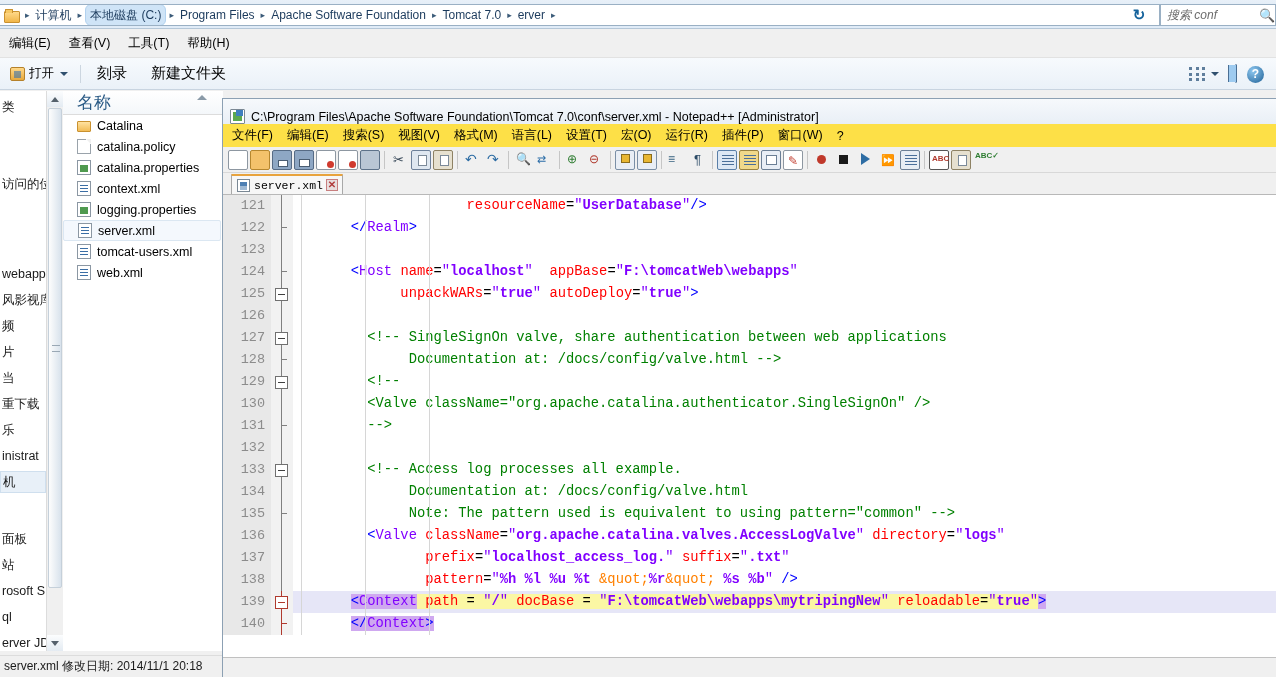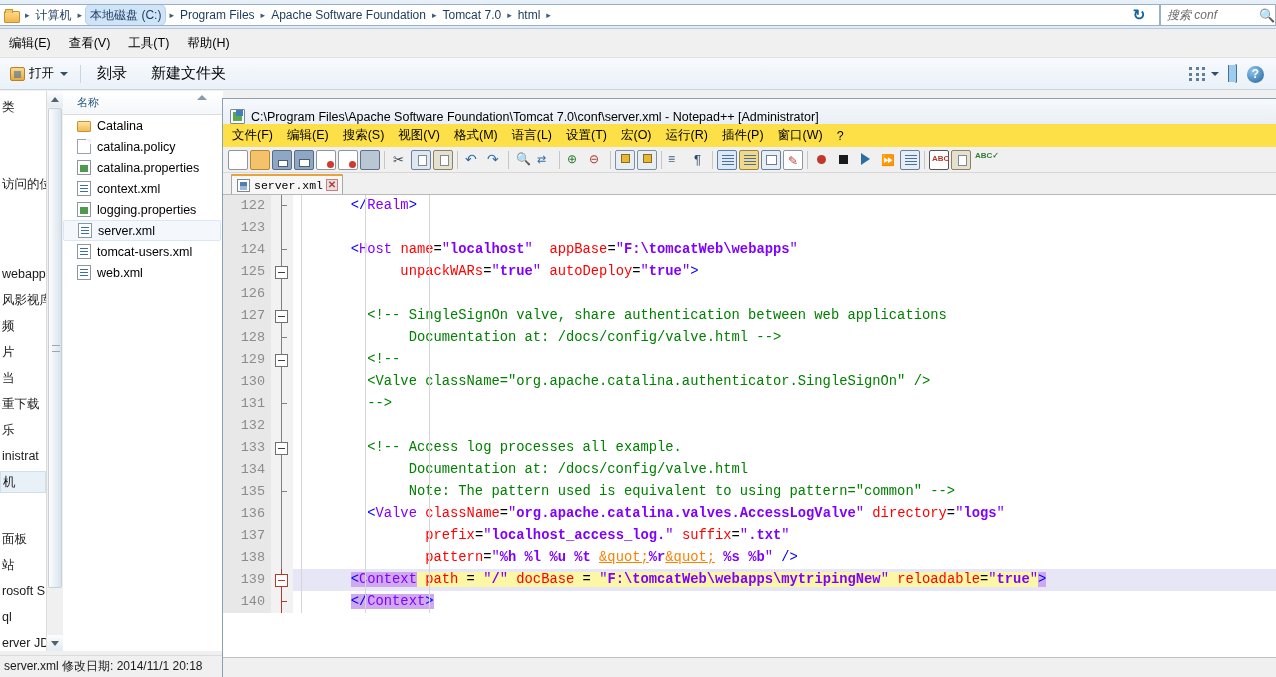--- a/index.html
+++ b/index.html
@@ -101,21 +101,21 @@
   .nav-sb-thumb{position:absolute;left:1px;top:17px;width:14px;height:480px;background:linear-gradient(to right,#fdfdfd,#d8e2ec);border:1px solid #c5d0da;border-radius:2px;}
   .nav-sb-grip{position:absolute;left:3px;top:236px;width:8px;height:7px;border-top:1px solid #9aa8b5;border-bottom:1px solid #9aa8b5;}
   .sb-arrow{width:0;height:0;border-left:4px solid transparent;border-right:4px solid transparent;}
   .sb-arrow.up{border-bottom:5px solid #55616c;}
   .sb-arrow.dn{border-top:5px solid #55616c;}
 
   
   .file-pane{position:absolute;left:63px;top:91px;width:160px;height:560px;background:#fff;}
   .file-header{height:24px;border-bottom:1px solid #dcdcdc;display:flex;align-items:center;padding-left:14px;
     background:linear-gradient(to bottom,#ffffff,#f4f7fa);}
-  .file-header span{font-size:11px;color:#2a5a85;}
+  .file-header span{font-size:17px;color:#2a5a85;}
   .file-row{height:21px;display:flex;align-items:center;padding-left:14px;}
   .file-row.sel{background:#f4f8fd;border:1px solid #dbe7f2;border-radius:2px;margin-right:2px;}
   .file-row .lbl{font-size:12.5px;color:#000;white-space:nowrap;}
   .fico{width:14px;height:15px;margin-right:6px;position:relative;flex:0 0 auto;}
   .fico.folder{background:linear-gradient(to bottom,#ffe2a0,#f2bc56);border:1px solid #c9912f;border-radius:1px;height:11px;margin-top:1px;}
   .fico.doc{background:#fff;border:1px solid #9aa3ab;}
   .fico.doc:after{content:"";position:absolute;right:-1px;top:-1px;border-width:0 5px 5px 0;border-style:solid;border-color:#fff #f0f0f0;}
   .fico.xml{background:#fff;border:1px solid #8b97a3;}
   .fico.xml:before{content:"";position:absolute;left:2px;top:3px;right:2px;height:8px;
     background:repeating-linear-gradient(to bottom,#3b6ea5 0,#3b6ea5 1px,transparent 1px,transparent 3px);}
@@ -183,21 +183,21 @@
   .ind2{position:absolute;left:142px;top:0;bottom:0;width:1px;background:#d6d6d6;}
   .ind3{position:absolute;left:206px;top:0;bottom:0;width:1px;background:#d6d6d6;}
 
   
   .s-tag{color:#0000ff;}
   .s-tagname{color:#8000ff;}
   .s-attr{color:#ff0000;}
   .s-eq{color:#000000;}
   .s-val{color:#8000ff;font-weight:bold;}
   .s-com{color:#008000;}
-  .s-ent{color:#ff8000;text-decoration:underline;}
+  .s-ent{color:#ff8000;}
   .sq{color:#8000ff;font-weight:normal;}
   .hlyellow{background:#fbf7a4;}
   .hlpurple{background:#cfa8f0;}
 
   .npp-statusbar{position:absolute;left:0;bottom:0;width:1054px;height:20px;
     background:#f0f0f0;border-top:1px solid #c0c0c0;display:flex;align-items:center;}
 </style>
 </head>
 <body>
 
@@ -213,21 +213,21 @@
             <span class="crumb">计算机</span>
             <span class="sep">▸</span>
             <span class="crumb sel">本地磁盘 (C:)</span>
             <span class="sep">▸</span>
             <span class="crumb">Program Files</span>
             <span class="sep">▸</span>
             <span class="crumb">Apache Software Foundation</span>
             <span class="sep">▸</span>
             <span class="crumb">Tomcat 7.0</span>
             <span class="sep">▸</span>
-            <span class="crumb">html</span>
+            <span class="crumb">erver</span>
             <span class="sep">▸</span>
           </div>
       </div>
       <div class="addr-dropdown">
         <span class="caret-down"></span>
       </div>
       <div class="refresh-btn">
         <span class="refresh-glyph">↻</span>
       </div>
       <div class="search-box">
@@ -474,20 +474,30 @@
       <div class="npp-tab">
         <span class="sico"></span>
         <span class="tname">server.xml</span>
         <span class="tclose">✕</span>
       </div>
     </div>
 
     <div class="editor">
       <div class="ed-rows" id="ed-rows">
           <div class="ed-row">
+            <div class="ln">121</div>
+            <div class="fold">
+              <span class="vline"></span>
+            </div>
+            <span class="ind1"></span>
+            <span class="ind2"></span>
+            <span class="ind3"></span>
+            <div class="ed-code">                    <span class="s-attr">resourceName</span><span class="s-eq">=</span><span class="sq">"</span><span class="s-val">UserDatabase</span><span class="sq">"</span><span class="s-tag">/&gt;</span></div>
+          </div>
+          <div class="ed-row">
             <div class="ln">122</div>
             <div class="fold">
               <span class="vline"></span>
               <span class="tick"></span>
             </div>
             <span class="ind1"></span>
             <span class="ind2"></span>
             <span class="ind3"></span>
             <div class="ed-code">      <span class="s-tag">&lt;/</span><span class="s-tagname">Realm</span><span class="s-tag">&gt;</span></div>
           </div>

